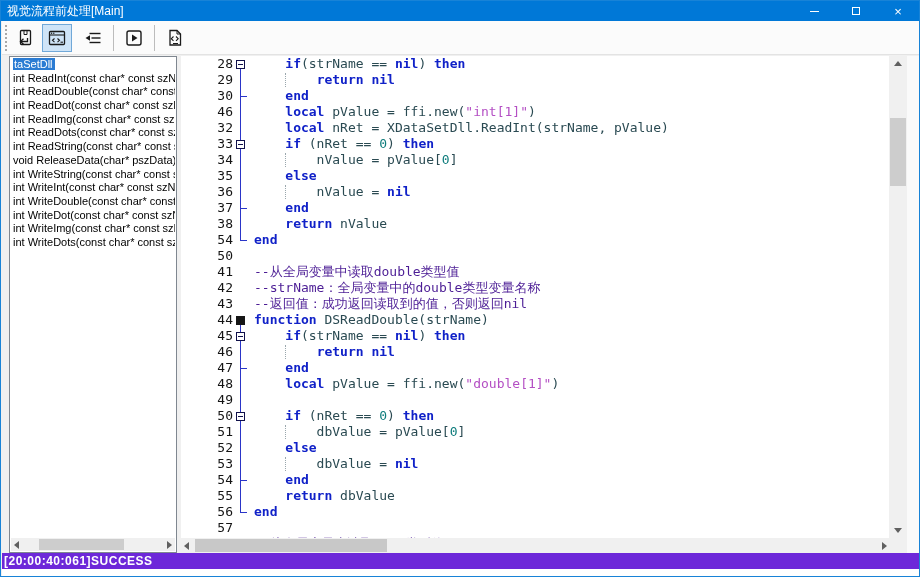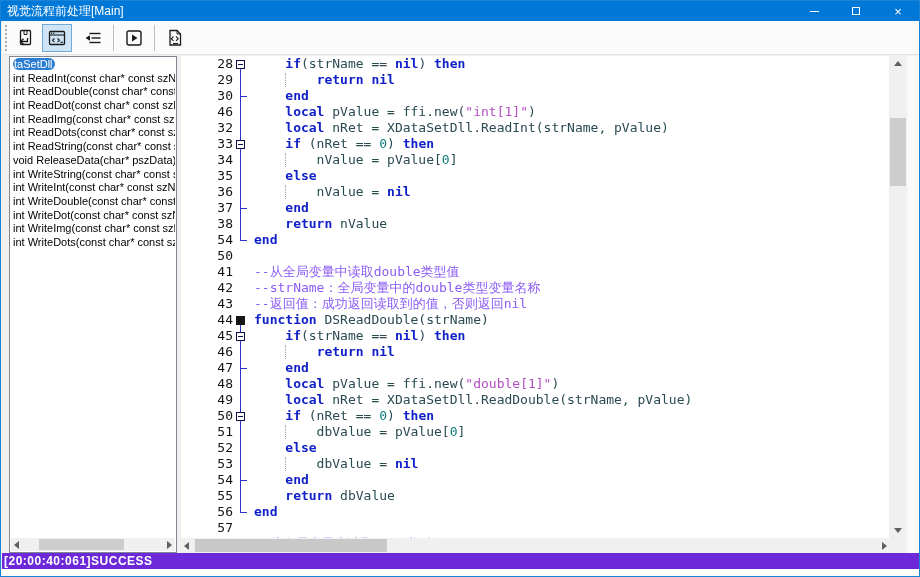--- a/index.html
+++ b/index.html
@@ -26,21 +26,21 @@
   .tool-btn.selected { background:#cfe4f7; border-color:#70a8d8; }
   .tool-sep { position:absolute; top:4px; height:26px; width:1px; background:#bcbcbc; }
   .tool-btn svg { display:block; }
 
   
   .sidebar { position:absolute; left:8px; top:55px; width:168px; height:497px;
              background:#fff; border:1px solid #7f8790; overflow:hidden; }
   .sb-rows { position:absolute; left:1px; top:1px; right:1px; bottom:15px; overflow:hidden; }
   .sb-row { height:13.7px; line-height:13.6px; font-size:11px; white-space:nowrap;
             overflow:hidden; color:#000; padding-left:2px; }
-  .sb-label.sel { background:#2b7cd3; color:#fff; padding:0 2px 0 1px;border-radius:6px; }
+  .sb-label.sel { background:#2b7cd3; color:#fff; padding:0 2px 0 1px; }
   .sb-hscroll { position:absolute; left:1px; right:1px; bottom:1px; height:13px; background:#f0f0f0; }
   .sb-hthumb { position:absolute; left:28px; top:1px; width:85px; height:11px; background:#cdcdcd; }
 
   
   .arr { position:absolute; width:0; height:0; }
   .arr.left  { border-top:4px solid transparent; border-bottom:4px solid transparent; border-right:5px solid #606060; }
   .arr.right { border-top:4px solid transparent; border-bottom:4px solid transparent; border-left:5px solid #606060; }
   .arr.up    { border-left:4px solid transparent; border-right:4px solid transparent; border-bottom:5px solid #606060; }
   .arr.down  { border-left:4px solid transparent; border-right:4px solid transparent; border-top:5px solid #606060; }
 
@@ -59,21 +59,21 @@
   .mk::after { content:""; position:absolute; left:1px; right:1px; top:3px; height:1px; background:#10104a; }
   .mk.fbox { background:#161616; border-color:#161616; }
   .mk.fbox::after { display:none; }
   .dash { position:absolute; left:7px; top:8px; width:7px; height:1px; background:#2a35c8; }
   .txt { position:relative; padding-left:5px; }
   .code-line.g .txt::before { content:""; position:absolute; left:calc(5px + 4ch); top:1px;
         height:14px; border-left:1px dotted #9aa7ad; }
   .tk-p { color:#2a4a52;text-align:center; }
   .tk-k { color:#1021c8; font-weight:bold; }
   .tk-s { color:#b44fc4; }
-  .tk-c { color:#8b5cf6; }
+  .tk-c { color:#4c1d95; }
   .tk-n { color:#0e7c7c; }
 
   
   .vscroll { position:absolute; left:888px; top:55px; width:18px; height:482px; background:#f0f0f0; }
   .vthumb { position:absolute; left:1px; top:62px; width:16px; height:68px; background:#cdcdcd; }
   .hscroll { position:absolute; left:180px; top:537px; width:726px; height:15px; background:#f0f0f0; }
   .hthumb { position:absolute; left:14px; top:1px; width:192px; height:13px; background:#c8c8c8; }
   .right-strip { position:absolute; left:906px; top:55px; width:13px; height:497px; background:#fafafa; }
 
   
@@ -193,21 +193,21 @@
         <div class="code-line"><span class="ln">54</span><span class="fold"><i class="vl a"></i><i class="dash"></i></span><span class="txt"><span class="tk-k">end</span></span></div>
         <div class="code-line"><span class="ln">50</span><span class="fold"></span><span class="txt"></span></div>
         <div class="code-line"><span class="ln">41</span><span class="fold"></span><span class="txt"><span class="tk-c">--从全局变量中读取double类型值</span></span></div>
         <div class="code-line"><span class="ln">42</span><span class="fold"></span><span class="txt"><span class="tk-c">--strName：全局变量中的double类型变量名称</span></span></div>
         <div class="code-line"><span class="ln">43</span><span class="fold"></span><span class="txt"><span class="tk-c">--返回值：成功返回读取到的值，否则返回nil</span></span></div>
         <div class="code-line"><span class="ln">44</span><span class="fold"><i class="vl b"></i><i class="mk fbox"></i></span><span class="txt"><span class="tk-k">function</span><span class="tk-p"> DSReadDouble(strName)</span></span></div>
         <div class="code-line"><span class="ln">45</span><span class="fold"><i class="vl f"></i><i class="mk"></i></span><span class="txt"><span class="tk-p">    </span><span class="tk-k">if</span><span class="tk-p">(strName == </span><span class="tk-k">nil</span><span class="tk-p">) </span><span class="tk-k">then</span></span></div>
         <div class="code-line g"><span class="ln">46</span><span class="fold"><i class="vl f"></i></span><span class="txt"><span class="tk-p">        </span><span class="tk-k">return</span><span class="tk-p"> </span><span class="tk-k">nil</span></span></div>
         <div class="code-line"><span class="ln">47</span><span class="fold"><i class="vl f"></i><i class="dash"></i></span><span class="txt"><span class="tk-p">    </span><span class="tk-k">end</span></span></div>
         <div class="code-line"><span class="ln">48</span><span class="fold"><i class="vl f"></i></span><span class="txt"><span class="tk-p">    </span><span class="tk-k">local</span><span class="tk-p"> pValue = ffi.new(</span><span class="tk-s">"double[1]"</span><span class="tk-p">)</span></span></div>
-        <div class="code-line"><span class="ln">49</span><span class="fold"><i class="vl f"></i></span><span class="txt"><span class="tk-p">    </span><span class="tk-k">local</span><span class="tk-p"> nRet = XDataSetDll.ReadDouble(strName, pValue)</span></span></div>
+        <div class="code-line"><span class="ln">49</span><span class="fold"><i class="vl f"></i></span></div>
         <div class="code-line"><span class="ln">50</span><span class="fold"><i class="vl f"></i><i class="mk"></i></span><span class="txt"><span class="tk-p">    </span><span class="tk-k">if</span><span class="tk-p"> (nRet == </span><span class="tk-n">0</span><span class="tk-p">) </span><span class="tk-k">then</span></span></div>
         <div class="code-line g"><span class="ln">51</span><span class="fold"><i class="vl f"></i></span><span class="txt"><span class="tk-p">        dbValue = pValue[</span><span class="tk-n">0</span><span class="tk-p">]</span></span></div>
         <div class="code-line"><span class="ln">52</span><span class="fold"><i class="vl f"></i></span><span class="txt"><span class="tk-p">    </span><span class="tk-k">else</span></span></div>
         <div class="code-line g"><span class="ln">53</span><span class="fold"><i class="vl f"></i></span><span class="txt"><span class="tk-p">        dbValue = </span><span class="tk-k">nil</span></span></div>
         <div class="code-line"><span class="ln">54</span><span class="fold"><i class="vl f"></i><i class="dash"></i></span><span class="txt"><span class="tk-p">    </span><span class="tk-k">end</span></span></div>
         <div class="code-line"><span class="ln">55</span><span class="fold"><i class="vl f"></i></span><span class="txt"><span class="tk-p">    </span><span class="tk-k">return</span><span class="tk-p"> dbValue</span></span></div>
         <div class="code-line"><span class="ln">56</span><span class="fold"><i class="vl a"></i><i class="dash"></i></span><span class="txt"><span class="tk-k">end</span></span></div>
         <div class="code-line"><span class="ln">57</span><span class="fold"></span><span class="txt"></span></div>
         <div class="code-line"><span class="ln">58</span><span class="fold"></span><span class="txt"><span class="tk-c">--从全局变量中读取DOTS类型值</span></span></div>
       </div>

